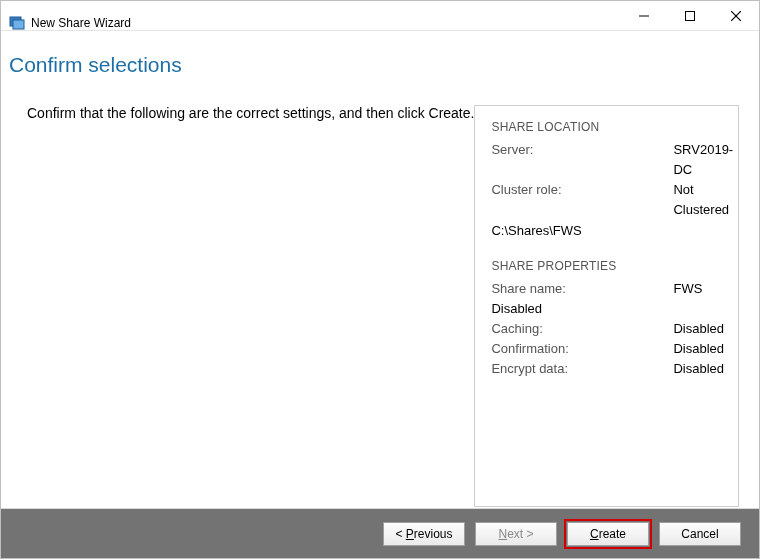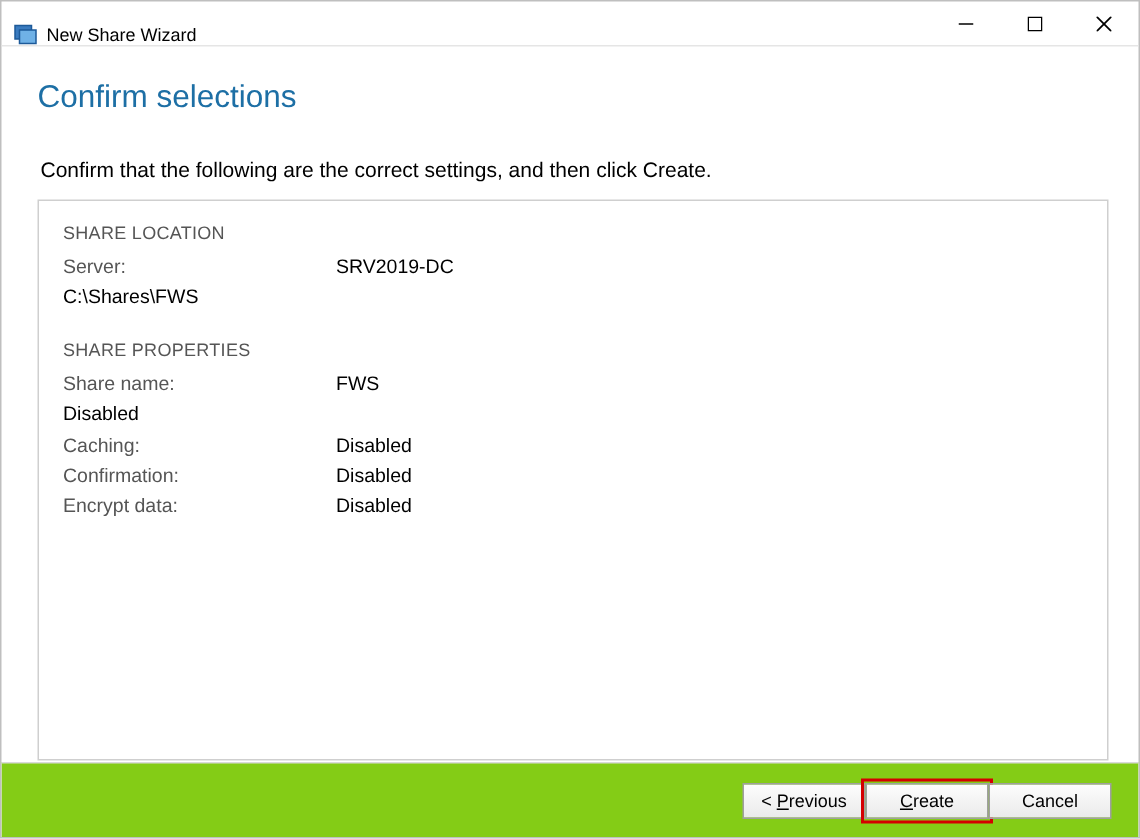--- a/index.html
+++ b/index.html
@@ -38,21 +38,21 @@
   .win-btn {
     width: 46px;
     display: flex; align-items:center; justify-content:center;
     font-size: 14px;
     font-family: "Segoe UI Symbol", sans-serif;
     color:#000;
   }
 
   
   .page-header {
-    padding: 22px 0 0 24px;
+    padding: 22px 0 0 8px;
     font-size: 21px;
     font-weight: 400;
     color: #1d6fa5;
   }
 
   
   .body {
     display: flex;
     padding: 28px 20px 0 24px;
     height: 430px;
@@ -72,21 +72,20 @@
   .step.active {
     background: #187bcd;
     color: #fff;
   }
   .step.disabled { color: #b5b5b5; }
 
   .main {
     flex: 1;
     min-width: 0;
     display: flex;
-    flex-direction: column;
   }
   .instruction {
     font-size: 14px;
     color: #000;
     margin: 0 0 12px 2px;
   }
   .panel {
     flex:1;
     border: 1px solid #cfcfcf;
     padding: 14px 16px 10px 16px;
@@ -108,25 +107,26 @@
   }
   .kv .k { width: 182px; flex-shrink:0; }
   .kv .v { color: #000; }
 
   
   .button-bar {
     position: absolute;
     left:0; right:0; bottom:0;
     height: 50px;
     border-top: 1px solid #d9d9d9;
-    background: #84cc16;
+    background: #737373;
     display: flex;
     align-items: center;
     justify-content: flex-end;
     padding: 0 18px;
+    gap: 10px;
   }
   .btn {
     min-width: 82px;
     height: 24px;
     border: 1px solid #9f9f9f;
     background: linear-gradient(#fdfdfd,#eaeaea);
     font-size: 12px;
     color: #000;
     padding: 0 10px;
     cursor: pointer;
@@ -180,20 +180,24 @@
     <div class="instruction">Confirm that the following are the correct settings, and then click Create.</div>
     <div class="panel">
 
       <div class="section">
         <div class="section-title">SHARE LOCATION</div>
         <div class="kv">
           <div class="k">Server:</div>
           <div class="v">SRV2019-DC</div>
         </div>
         <div class="kv">
+          <div class="k">Cluster role:</div>
+          <div class="v">Not Clustered</div>
+        </div>
+        <div class="kv">
           <div class="v">C:\Shares\FWS</div>
         </div>
       </div>
 
       <div class="section">
         <div class="section-title">SHARE PROPERTIES</div>
         <div class="kv">
           <div class="k">Share name:</div>
           <div class="v">FWS</div>
         </div>
@@ -213,15 +217,16 @@
           <div class="v">Disabled</div>
         </div>
       </div>
 
     </div>
   </div>
 </div>
 
 <div class="button-bar">
   <button class="btn"><span>&lt; </span><span class="ul">P</span><span>revious</span></button>
+  <button class="btn disabled"><span class="ul">N</span><span>ext &gt;</span></button>
   <button class="btn highlighted"><span class="ul">C</span><span>reate</span></button>
   <button class="btn">Cancel</button>
 </div>
 
 </body></html>

